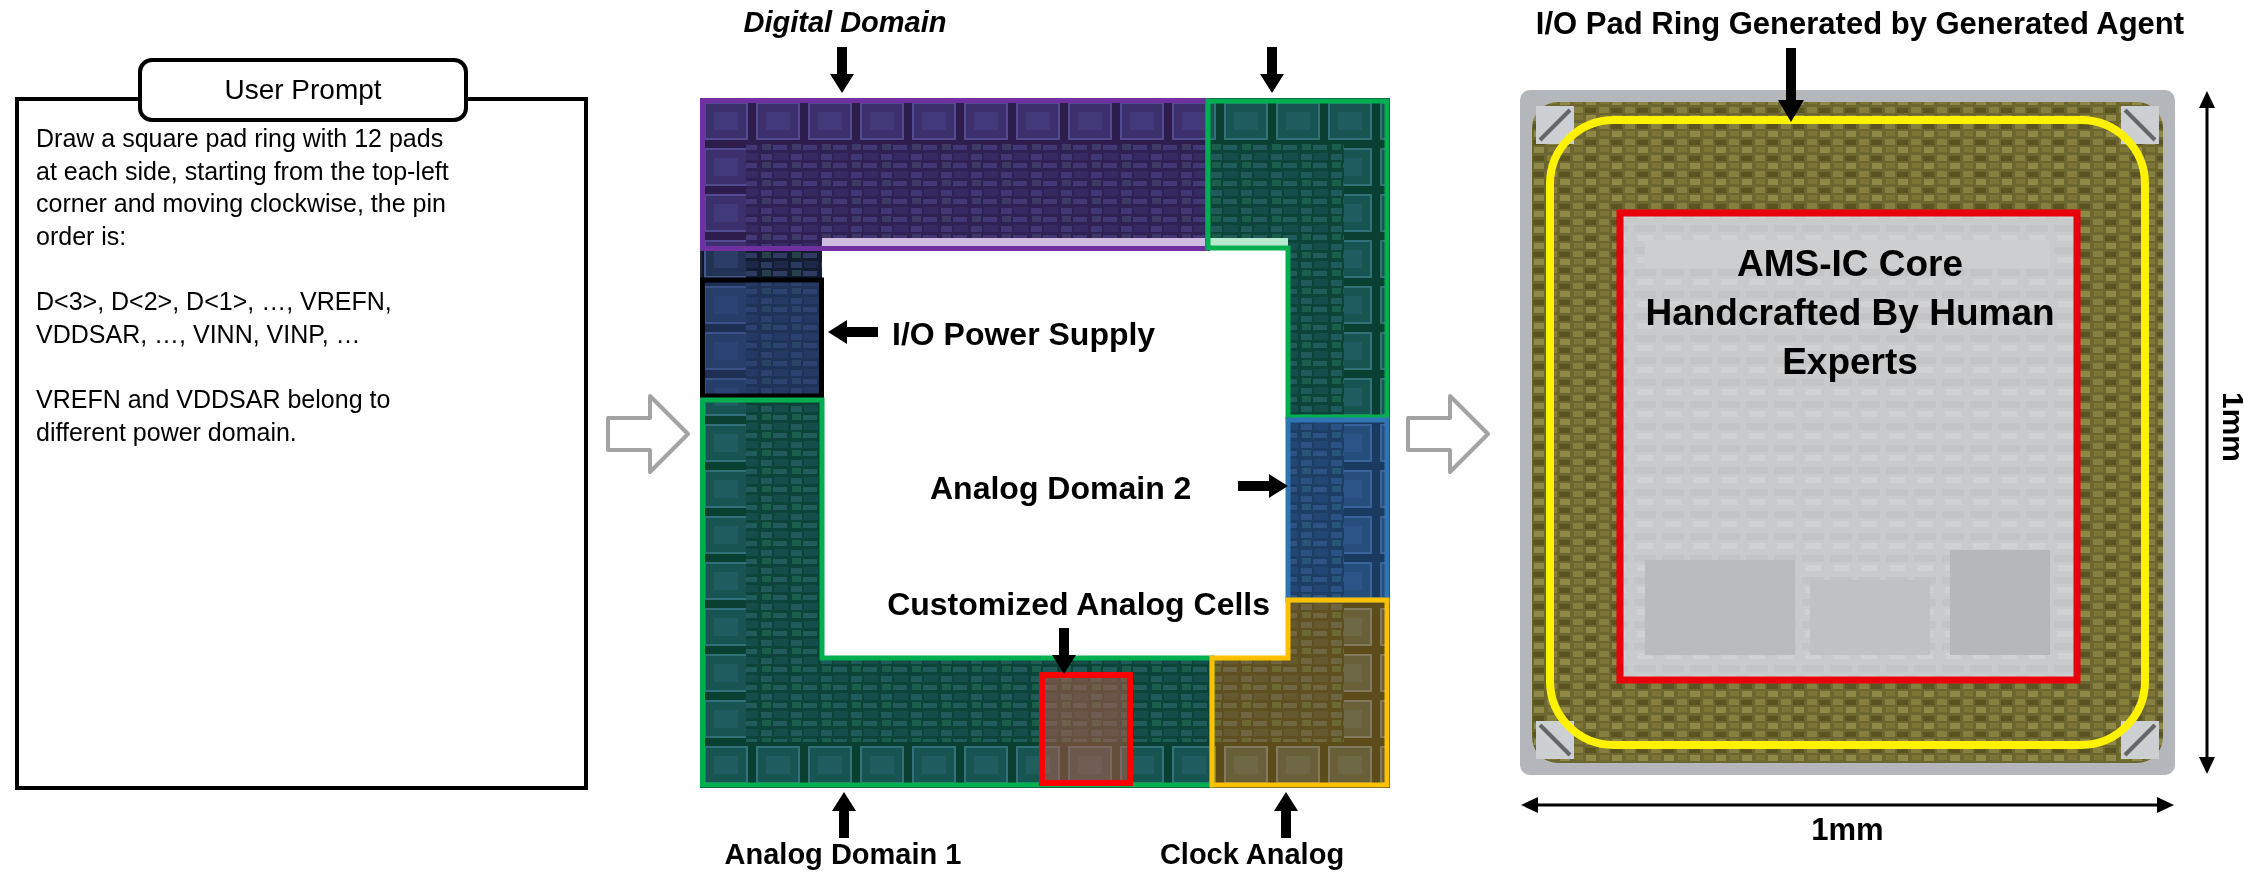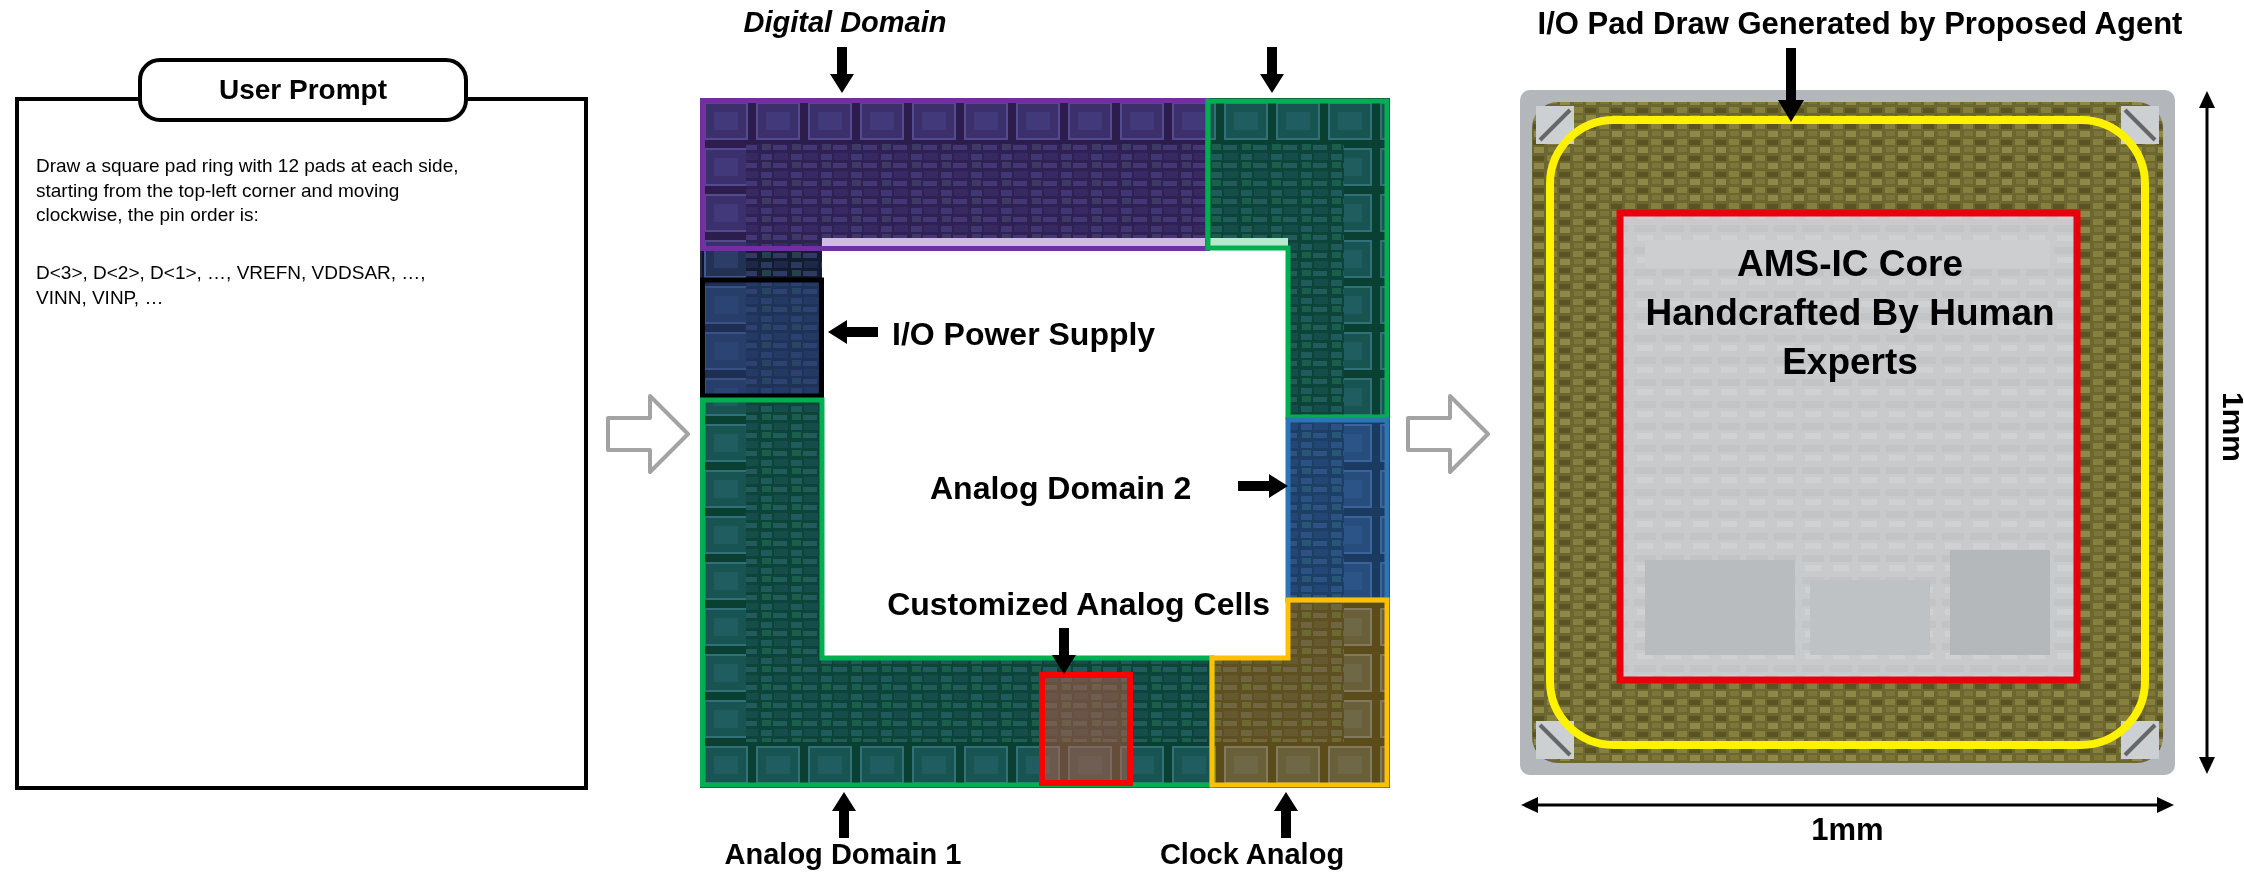--- a/index.html
+++ b/index.html
@@ -4,22 +4,22 @@
 <style>
   html,body{margin:0;padding:0;background:#ffffff;}
   body{font-family:"Liberation Sans",sans-serif;color:#000;}
   #figure{position:relative;width:2244px;height:886px;background:#ffffff;overflow:hidden;}
   .abs{position:absolute;}
   .lbl{position:absolute;font-weight:700;font-size:29px;text-align:center;white-space:nowrap;}
   .lbl-in{position:absolute;font-weight:700;font-size:32px;white-space:nowrap;}
 
   
   .prompt-panel{position:absolute;left:15px;top:97px;width:573px;height:693px;border:4px solid #000;background:#fff;box-sizing:border-box;}
-  .prompt-title{position:absolute;left:138px;top:58px;width:330px;height:64px;border:4px solid #000;border-radius:22px;background:#fff;box-sizing:border-box;display:flex;align-items:center;justify-content:center;font-size:28px;font-weight:700;z-index:3;}
-  .prompt-body{position:absolute;left:36px;top:122px;width:430px;font-size:19px;line-height:1.3;z-index:2;margin-top:32px;}
+  .prompt-title{position:absolute;left:138px;top:58px;width:330px;height:64px;border:4px solid #000;border-radius:14px;background:#fff;box-sizing:border-box;display:flex;align-items:center;justify-content:center;font-size:28px;font-weight:400;z-index:3;}
+  .prompt-body{position:absolute;left:36px;top:122px;width:430px;font-size:25px;line-height:1.3;z-index:2;}
   .prompt-body p{margin:0 0 33px 0;}
 
   
   .flow-arrow{position:absolute;width:84px;height:88px;}
 
   
   .mid-chip{position:absolute;left:700px;top:98px;width:690px;height:690px;}
   .chip-svg{position:absolute;left:0;top:0;width:100%;height:100%;display:block;}
 
   
@@ -32,20 +32,21 @@
 </head>
 <body>
 
 <div id="figure">
 
   <div class="prompt-panel"></div>
   <div class="prompt-title">User Prompt</div>
   <div class="prompt-body">
     <p>Draw a square pad ring with 12 pads at each side, starting from the top-left corner and moving clockwise, the pin order is:</p>
     <p>D&lt;3&gt;, D&lt;2&gt;, D&lt;1&gt;, …, VREFN, VDDSAR, …, VINN, VINP, …</p>
+    <p>VREFN and VDDSAR belong to different power domain.</p>
   </div>
 
   <div class="flow-arrow" style="left:606px;top:390px;">
     <svg viewBox="0 0 84 88" width="84" height="88">
         <path d="M2,28 H44 V6 L82,44 L44,82 V60 H2 Z" fill="#ffffff" stroke="#a3a3a3" stroke-width="4" stroke-linejoin="round"></path>
       </svg>
   </div>
   <div class="flow-arrow" style="left:1406px;top:390px;">
     <svg viewBox="0 0 84 88" width="84" height="88">
         <path d="M2,28 H44 V6 L82,44 L44,82 V60 H2 Z" fill="#ffffff" stroke="#a3a3a3" stroke-width="4" stroke-linejoin="round"></path>
@@ -125,21 +126,21 @@
       </svg>
   </div>
   <div class="lbl" style="left:693px;top:838px;width:300px;">Analog Domain 1</div>
   <div class="abs" style="left:1274px;top:792px;">
     <svg class="blk-arrow" viewBox="0 0 24 46" width="24" height="46">
         <path d="M12,0 L24,19 H17 V46 H7 V19 H0 Z" fill="#000"></path>
       </svg>
   </div>
   <div class="lbl" style="left:1122px;top:838px;width:260px;">Clock Analog</div>
 
-  <div class="lbl" style="left:1475px;top:6px;width:770px;font-size:31px;">I/O Pad Draw Generated by Proposed Agent</div>
+  <div class="lbl" style="left:1475px;top:6px;width:770px;font-size:31px;">I/O Pad Ring Generated by Generated Agent</div>
   <div class="abs" style="left:1778px;top:48px;z-index:5;">
     <svg class="blk-arrow" viewBox="0 0 26 74" width="26" height="74">
         <path d="M13,74 L0,52 H8 V0 H18 V52 H26 Z" fill="#000"></path>
       </svg>
   </div>
 
   <div class="die-chip">
     <svg class="chip-svg" viewBox="0 0 655 685">
       <defs>
         <pattern id="olivetex" width="26" height="16" patternUnits="userSpaceOnUse">

